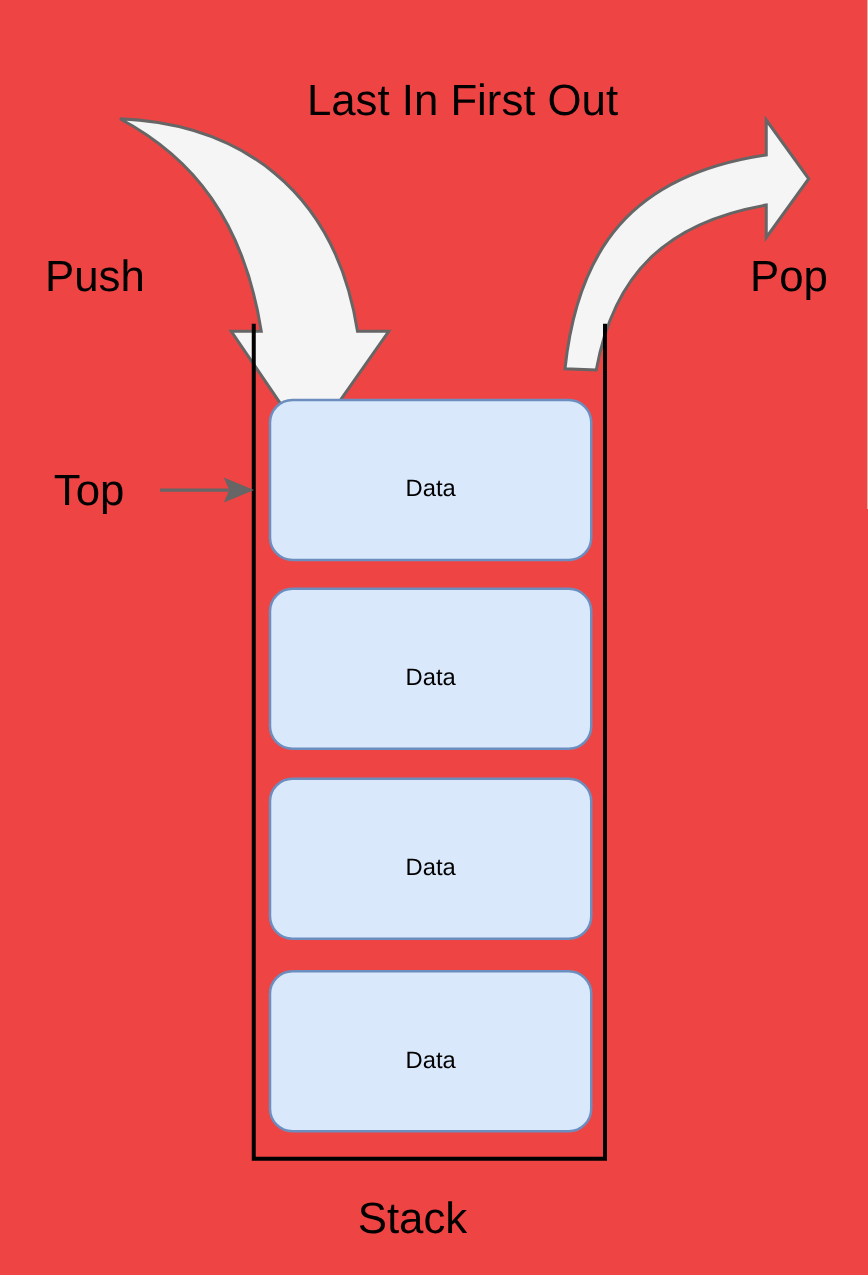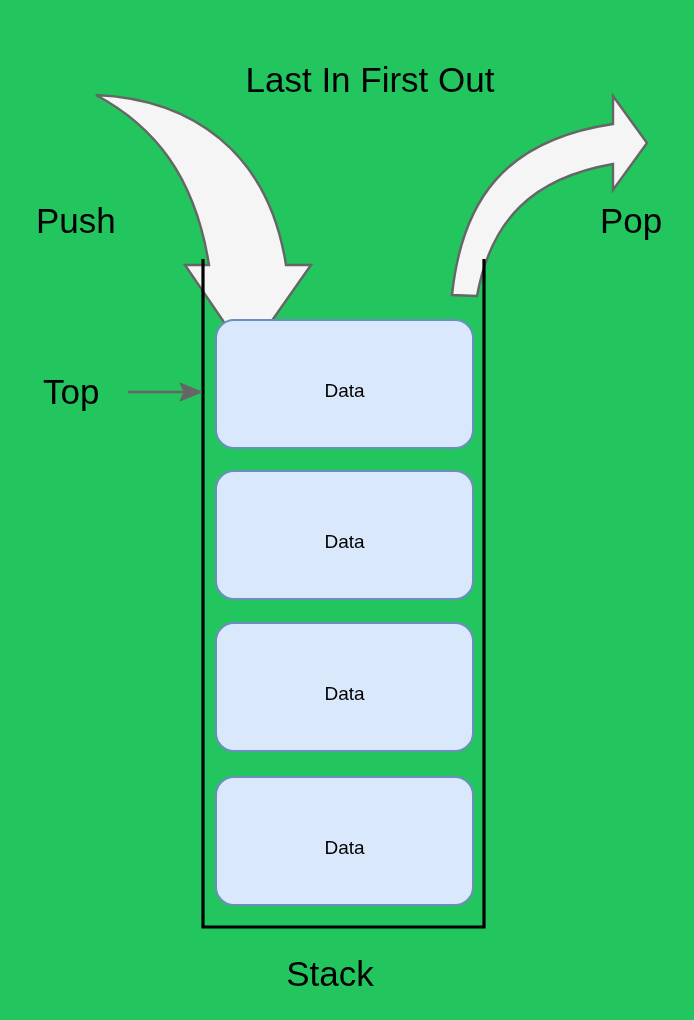--- a/index.html
+++ b/index.html
@@ -53,21 +53,21 @@
   }
   .top-pointer-line {
     stroke-width: 2.6;
     fill: none;
     stroke-linecap: butt;
   }
 </style>
 </head>
 <body>
 
-<div id="diagram-root" style="background: #22c55e;">
+<div id="diagram-root" style="background: #ef4444;">
 
   <svg id="diagram-svg" viewBox="0 0 694 1020" xmlns="http://www.w3.org/2000/svg">
 
     <text class="label-text title-label" x="370" y="92" text-anchor="middle" fill="#000000">Last In First Out</text>
 
     <path id="push-arrow-path" class="block-arrow" d="M 96,95
              C 190,99 268,150 286,265
              L 311,265
              L 247,356
              L 185,265

